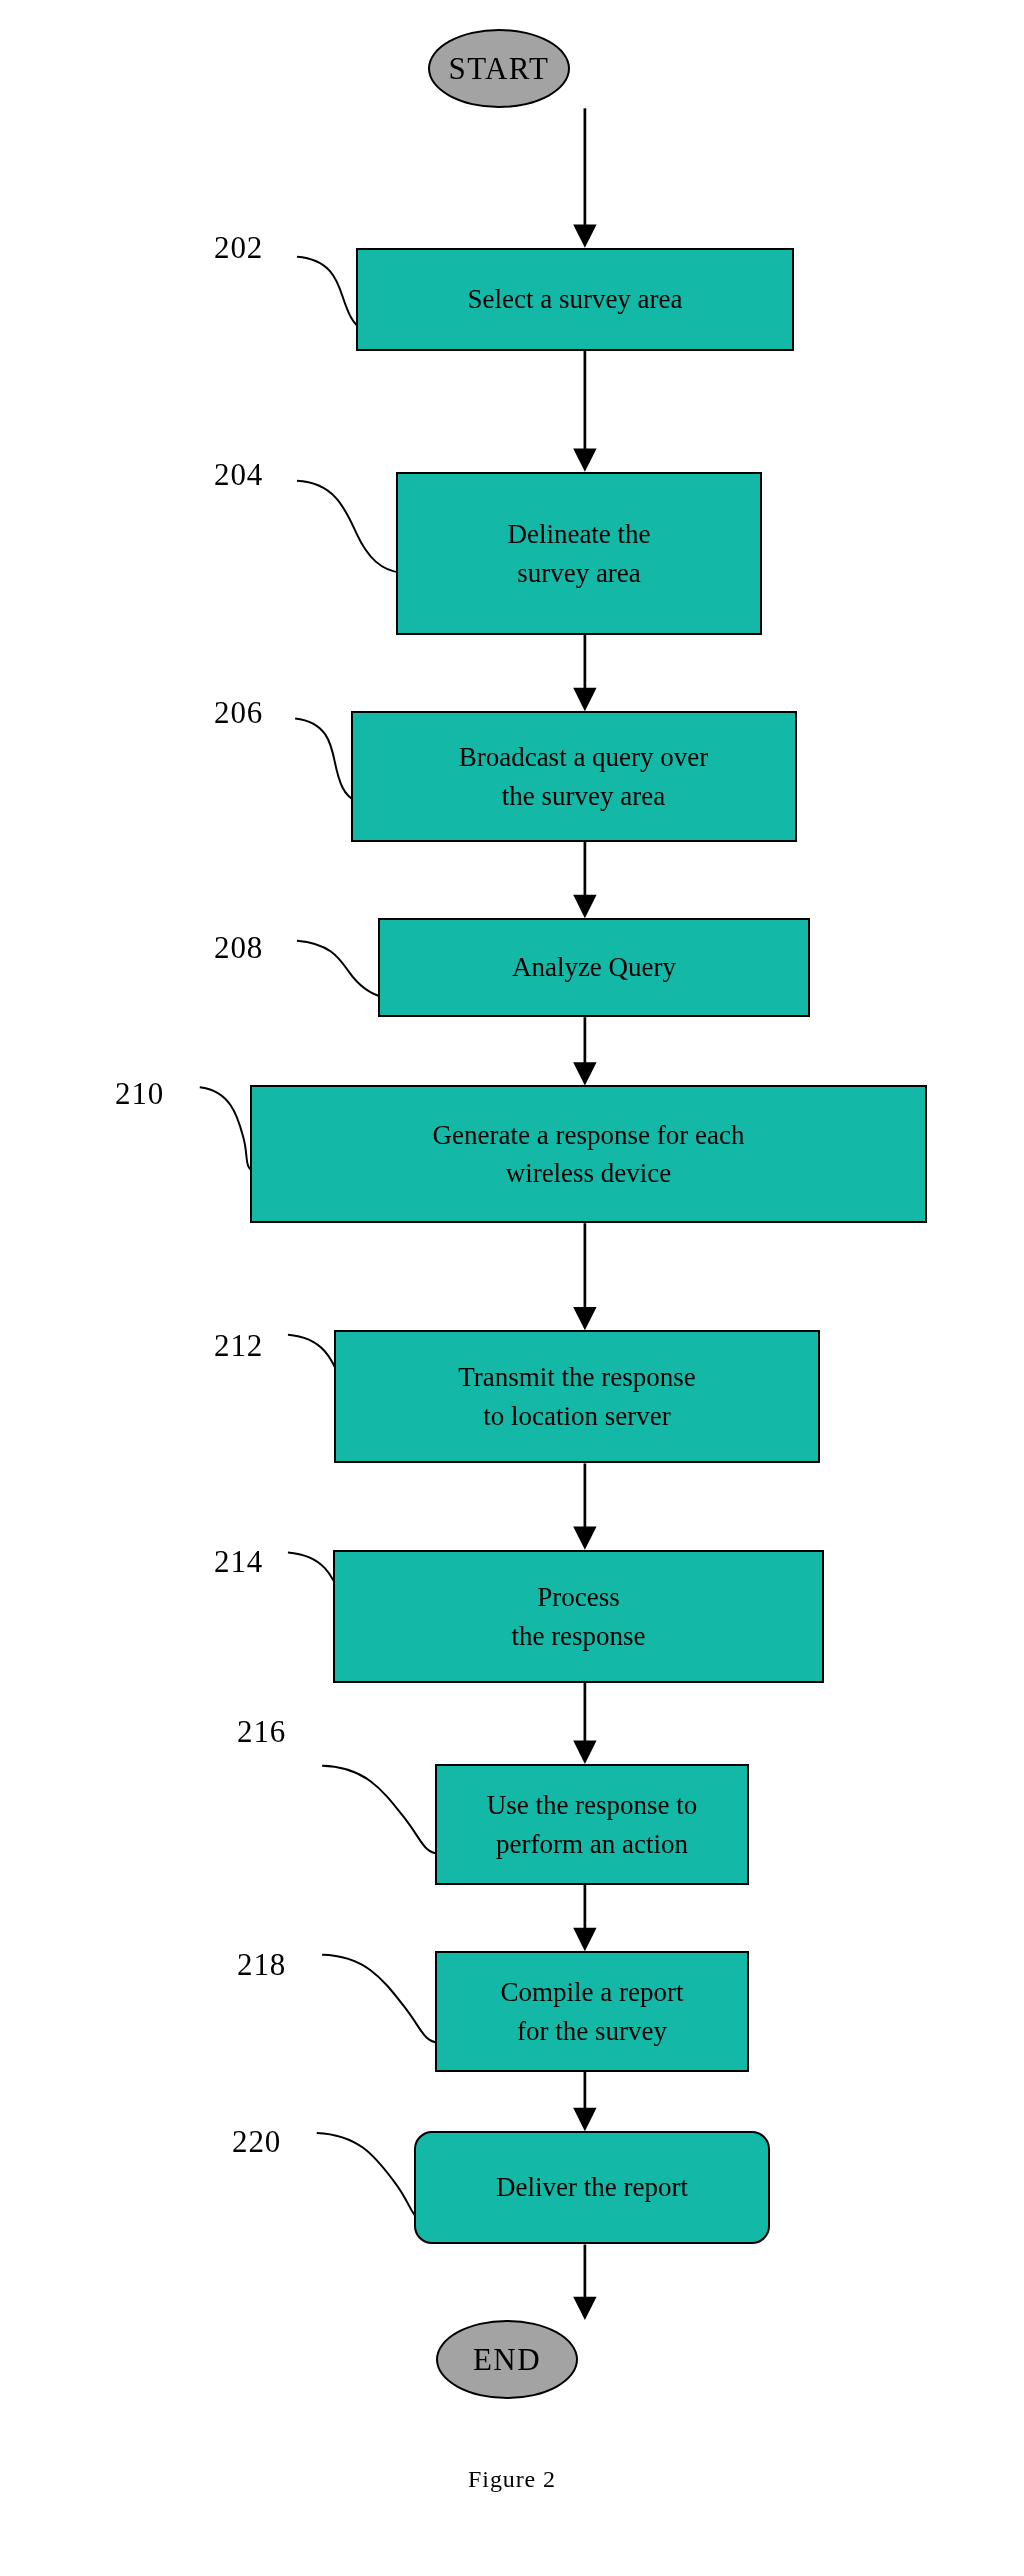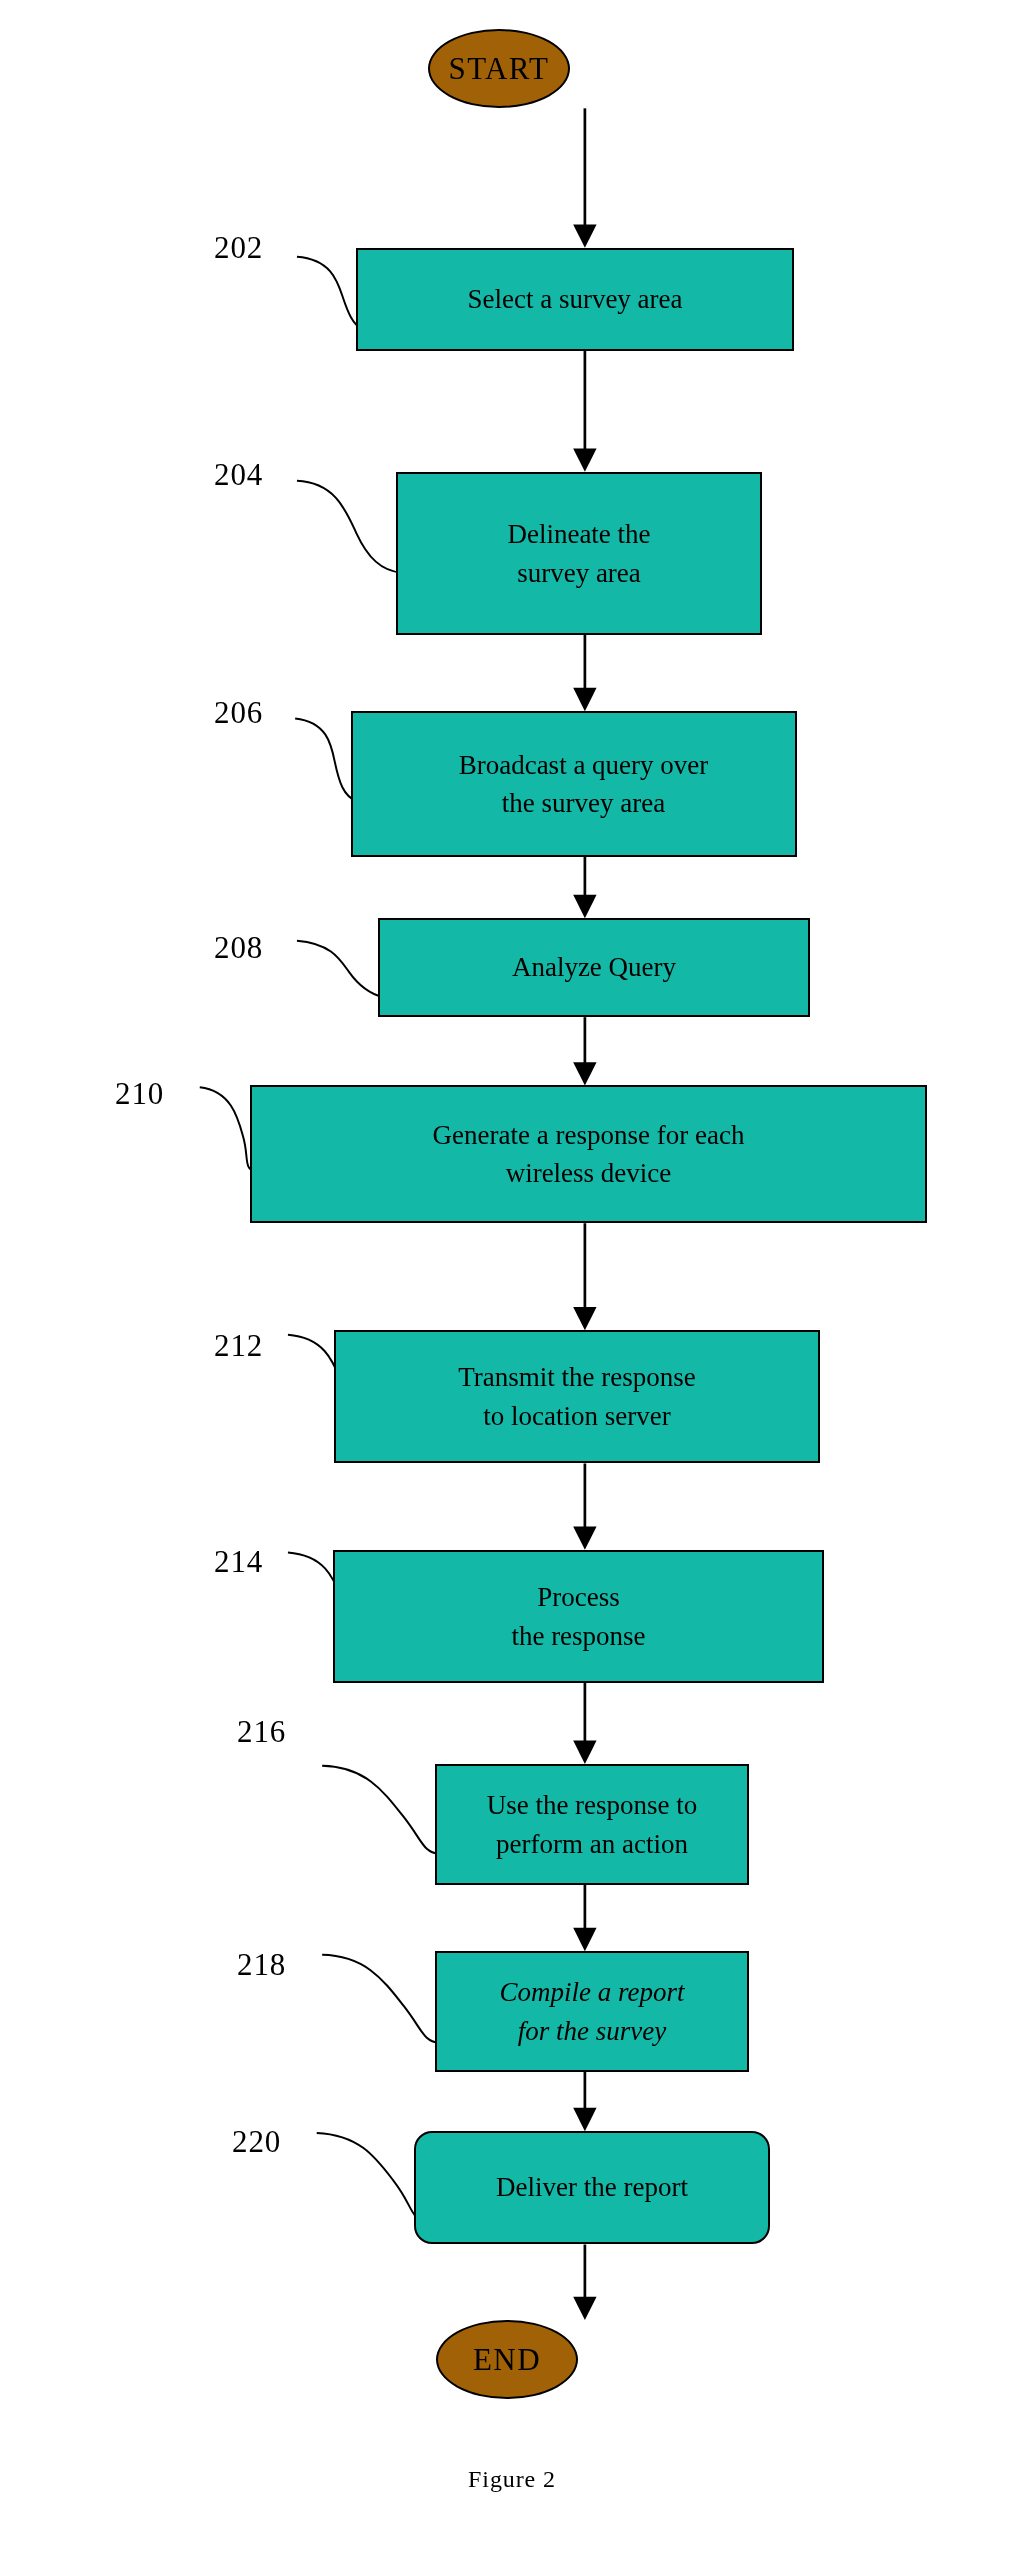--- a/index.html
+++ b/index.html
@@ -36,21 +36,21 @@
   }
 
   
   .terminal {
     position: absolute;
     display: flex;
     align-items: center;
     justify-content: center;
     border: 2.7px solid #000;
     border-radius: 50%;
-    background: #a16207;
+    background: #a3a3a3;
     box-sizing: border-box;
   }
   .terminal .terminal-label {
     font-size: 31px;
     letter-spacing: 1.4px;
     line-height: 1;
     white-space: nowrap;
   }
 
   
@@ -143,21 +143,21 @@
   <div id="nodes-layer">
       <div class="process" style="left: 356px; top: 248px; width: 438px; height: 103px;">
         <span class="process-label">Select a survey area</span>
       </div>
       <div class="ref-num" style="left: 214px; top: 232px;">202</div>
       <div class="process" style="left: 396px; top: 472px; width: 366px; height: 163px;">
         <span class="process-label">Delineate the
 survey area</span>
       </div>
       <div class="ref-num" style="left: 214px; top: 459px;">204</div>
-      <div class="process" style="left: 351px; top: 711px; width: 446px; height: 146px; padding-left: 19px;">
+      <div class="process" style="left: 351px; top: 711px; width: 446px; height: 131px; padding-left: 19px;">
         <span class="process-label">Broadcast a query over
 the survey area</span>
       </div>
       <div class="ref-num" style="left: 214px; top: 697px;">206</div>
       <div class="process" style="left: 378px; top: 918px; width: 432px; height: 99px;">
         <span class="process-label">Analyze Query</span>
       </div>
       <div class="ref-num" style="left: 214px; top: 932px;">208</div>
       <div class="process" style="left: 250px; top: 1085px; width: 677px; height: 138px;">
         <span class="process-label">Generate a response for each
@@ -172,21 +172,21 @@
       <div class="process" style="left: 333px; top: 1550px; width: 491px; height: 133px;">
         <span class="process-label">Process
 the response</span>
       </div>
       <div class="ref-num" style="left: 214px; top: 1546px;">214</div>
       <div class="process" style="left: 435px; top: 1764px; width: 314px; height: 121px;">
         <span class="process-label">Use the response to
 perform an action</span>
       </div>
       <div class="ref-num" style="left: 237px; top: 1716px;">216</div>
-      <div class="process" style="left: 435px; top: 1951px; width: 314px; height: 121px; font-style: italic;">
+      <div class="process" style="left: 435px; top: 1951px; width: 314px; height: 121px;">
         <span class="process-label">Compile a report
 for the survey</span>
       </div>
       <div class="ref-num" style="left: 237px; top: 1949px;">218</div>
       <div class="process" style="left: 414px; top: 2131px; width: 356px; height: 113px; border-radius: 18px;">
         <span class="process-label">Deliver the report</span>
       </div>
       <div class="ref-num" style="left: 232px; top: 2126px;">220</div>
     </div>
 

